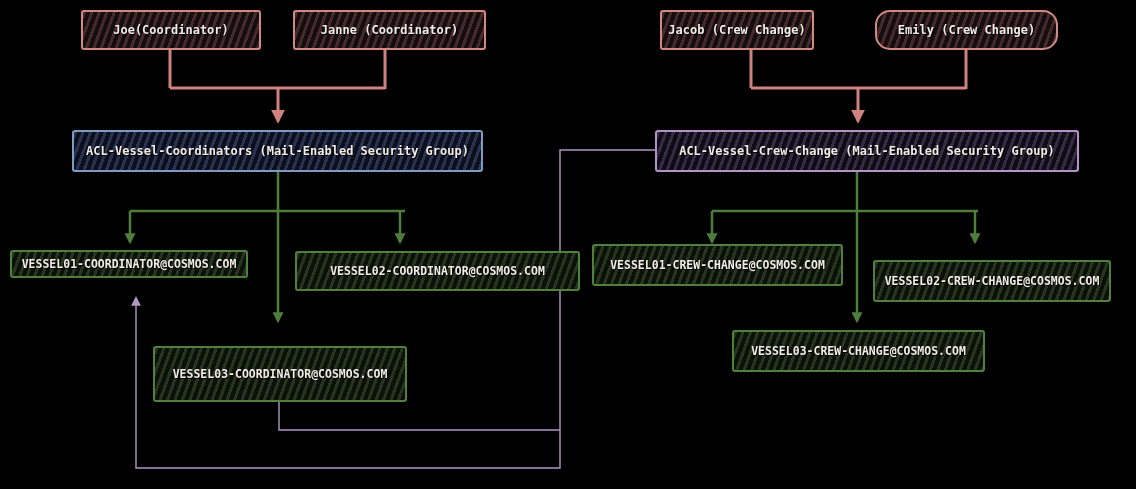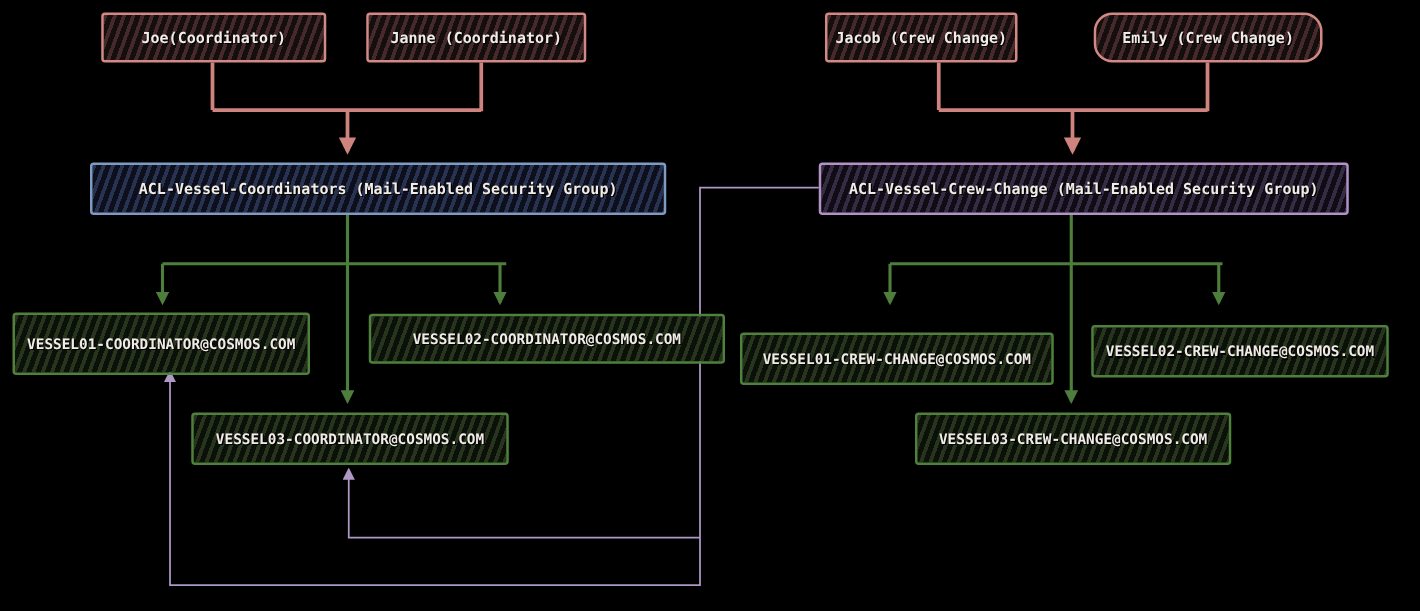--- a/index.html
+++ b/index.html
@@ -13,29 +13,29 @@
     display:flex;align-items:center;justify-content:center;white-space:nowrap;
     font-weight:bold;color:#f2ece7;font-size:12px;letter-spacing:0;
     text-shadow:1px 1px 0 #000;
   }
   .n-red{border-color:#d28983;background:repeating-linear-gradient(110deg,#462a2b 0 3px,#140e0e 3px 7px);}
   .n-blue{border-color:#7e9cc2;background:repeating-linear-gradient(110deg,#283352 0 3px,#0d101c 3px 7px);}
   .n-purple{border-color:#b392c7;background:repeating-linear-gradient(110deg,#352c44 0 3px,#0f0c15 3px 7px);}
   .n-green{border-color:#4f813d;background:repeating-linear-gradient(110deg,#27351f 0 3px,#0b1008 3px 7px);font-size:11.5px;}
   
   #joe   {left:81px;  top:10px; width:180px;height:40px;}
-  #janne {left:293px; top:10px; width:176px;height:40px;}
+  #janne {left:293px; top:10px; width:193px;height:40px;}
   #jacob {left:660px; top:10px; width:154px;height:40px;}
   #emily {left:875px; top:10px; width:183px;height:40px;border-radius:15px;}
-  #aclc  {left:72px;  top:130px;width:461px;height:42px;}
+  #aclc  {left:72px;  top:130px;width:411px;height:42px;}
   #aclcc {left:655px; top:130px;width:424px;height:42px;}
-  #v1c   {left:10px;  top:250px;width:238px;height:50px;}
+  #v1c   {left:10px;  top:250px;width:238px;height:28px;}
   #v2c   {left:295px; top:251px;width:285px;height:40px;}
-  #v3c   {left:153px; top:330px;width:254px;height:42px;}
-  #v1cc  {left:592px; top:266px;width:251px;height:42px;}
+  #v3c   {left:153px; top:346px;width:254px;height:56px;}
+  #v1cc  {left:592px; top:244px;width:251px;height:42px;}
   #v2cc  {left:873px; top:260px;width:238px;height:42px;}
   #v3cc  {left:732px; top:330px;width:253px;height:42px;}
 </style>
 </head>
 <body>
 
 <div class="stage">
 
   <svg class="edges" width="1136" height="489" viewBox="0 0 1136 489" xmlns="http://www.w3.org/2000/svg">
     <defs>

